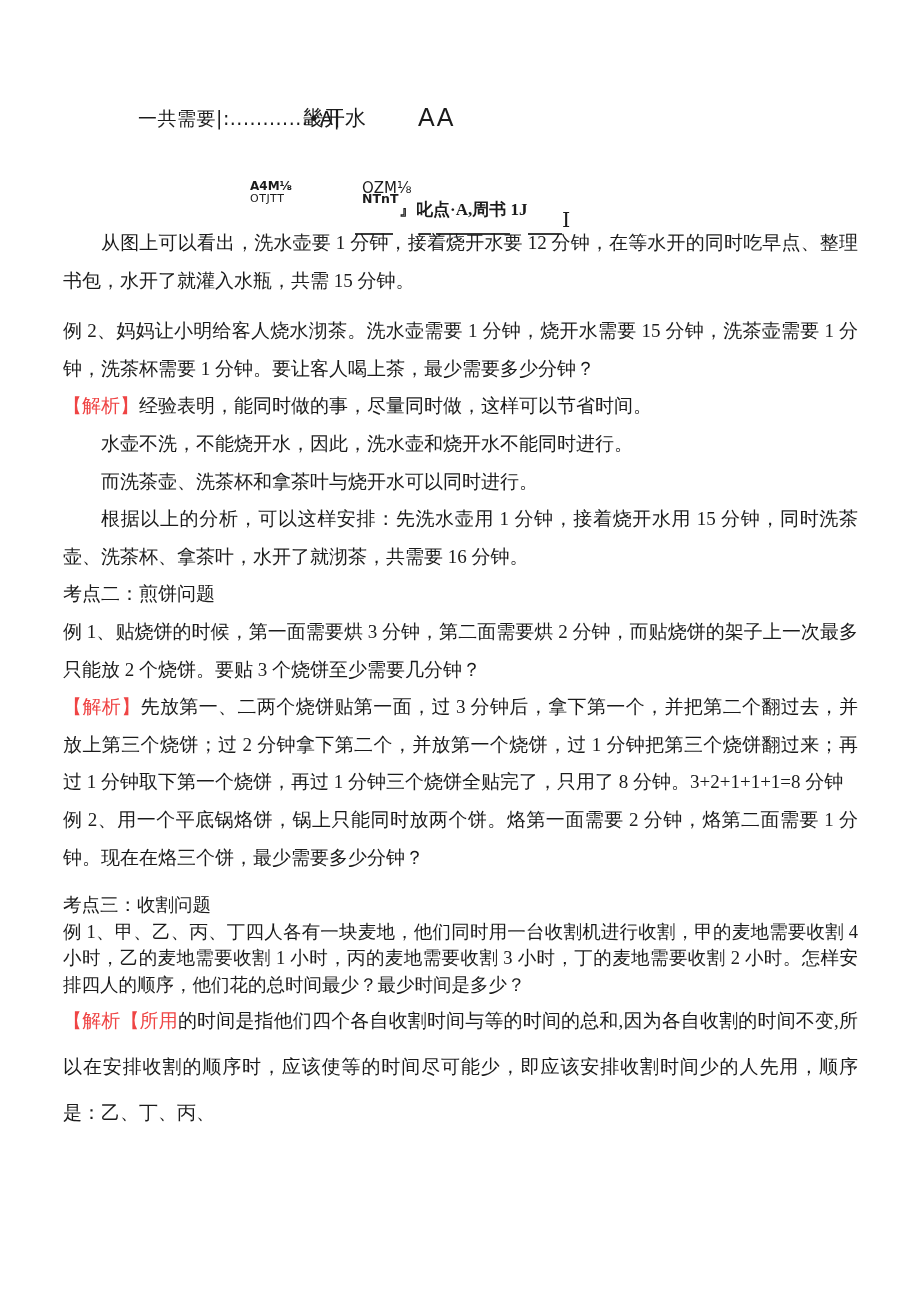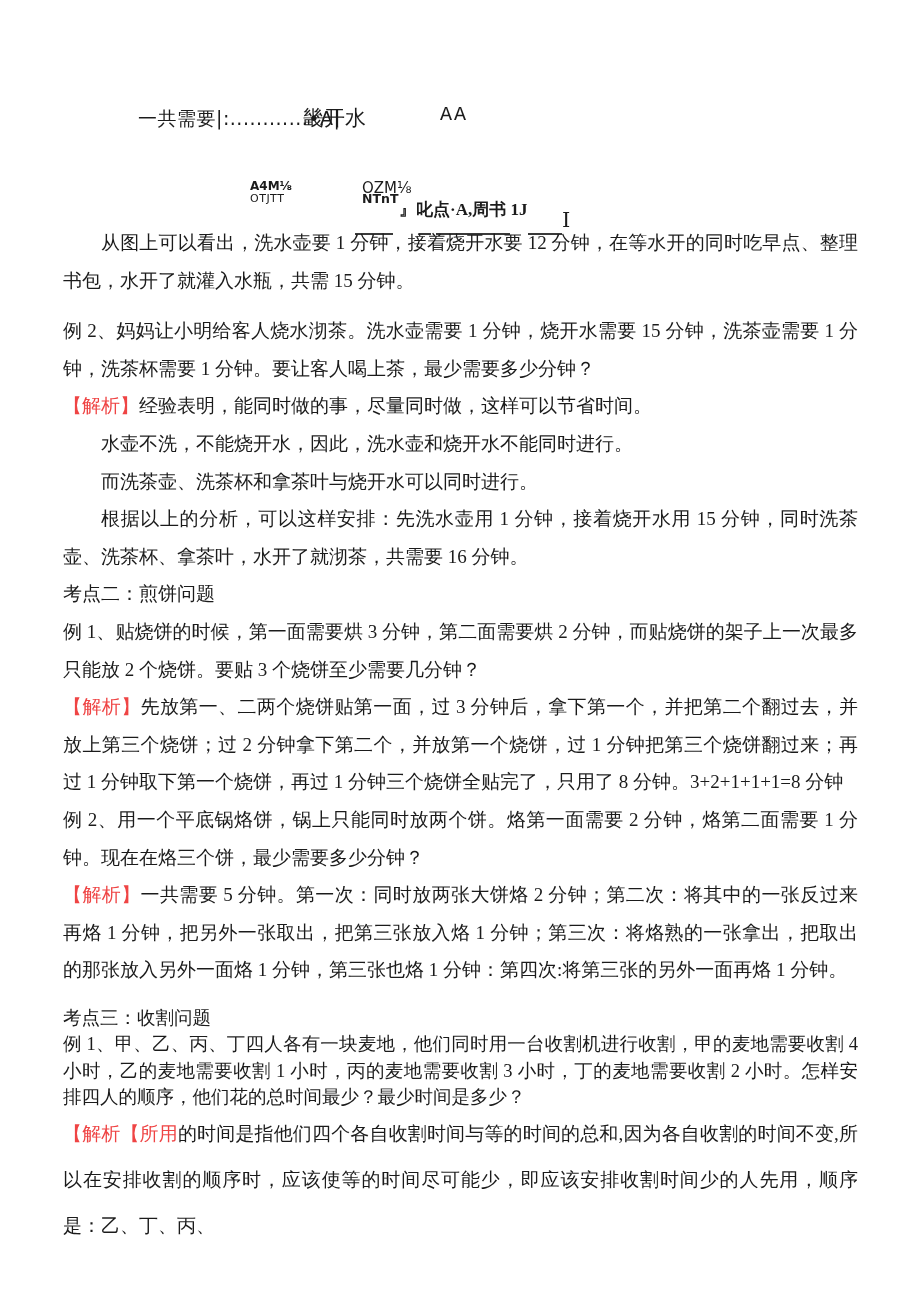--- a/index.html
+++ b/index.html
@@ -8,21 +8,21 @@
     background:#ffffff;
     position:relative;
     overflow:hidden;
     font-family:"Liberation Serif","DejaVu Serif",serif;
     color:#1b1b1b;
   }
   
   .artifact{position:absolute;white-space:nowrap;}
   .a-line1{left:138px;top:106px;font-family:"DejaVu Sans",sans-serif;font-size:19px;font-weight:500;letter-spacing:0.5px;}
   .a-boil {left:303px;top:104px;font-size:21px;}
-  .a-aa   {left:440px;top:103px;font-family:Liberation Mono, monospace;font-size:20px;letter-spacing:2px;}
+  .a-aa   {left:418px;top:103px;font-family:Liberation Sans, sans-serif;font-size:25px;letter-spacing:2px;}
   .a-l1t  {left:250px;top:179px;font-family:"DejaVu Sans",sans-serif;font-size:12px;font-weight:bold;}
   .a-l1b  {left:250px;top:192px;font-family:"DejaVu Sans",sans-serif;font-size:11px;letter-spacing:0.5px;}
   .a-l2t  {left:362px;top:179px;font-family:"DejaVu Sans",sans-serif;font-size:15px;}
   .a-l2b  {left:362px;top:191px;font-family:"DejaVu Sans",sans-serif;font-size:12.5px;font-weight:bold;}
   .a-cap  {left:399px;top:198px;font-size:17px;font-weight:bold;text-align:center;}
   .a-cursor{left:562px;top:208px;font-family:"DejaVu Serif",serif;font-size:21px;}
   .uline{position:absolute;top:233px;height:2px;background:#3a3a3a;}
   .u1{left:355px;width:38px;}
   .u2{left:419px;width:12px;}
   .u3{left:436px;width:74px;}
@@ -92,22 +92,20 @@
 
   <p class="p">
     <span>例 1、贴烧饼的时候，第一面需要烘 3 分钟，第二面需要烘 2 分钟，而贴烧饼的架子上一次最多只能放 2 个烧饼。要贴 3 个烧饼至少需要几分钟？</span></p>
 
   <p class="p">
     <span class="tag">【解析】</span><span>先放第一、二两个烧饼贴第一面，过 3 分钟后，拿下第一个，并把第二个翻过去，并放上第三个烧饼；过 2 分钟拿下第二个，并放第一个烧饼，过 1 分钟把第三个烧饼翻过来；再过 1 分钟取下第一个烧饼，再过 1 分钟三个烧饼全贴完了，只用了 8 分钟。3+2+1+1+1=8 分钟</span></p>
 
   <p class="p">
     <span>例 2、用一个平底锅烙饼，锅上只能同时放两个饼。烙第一面需要 2 分钟，烙第二面需要 1 分钟。现在在烙三个饼，最少需要多少分钟？</span></p>
 
-  <p class="p">
-    <span class="tag">【解析】</span><span>一共需要 5 分钟。第一次：同时放两张大饼烙 2 分钟；第二次：将其中的一张反过来再烙 1 分钟，把另外一张取出，把第三张放入烙 1 分钟；第三次：将烙熟的一张拿出，把取出的那张放入另外一面烙 1 分钟，第三张也烙 1 分钟：第四次:将第三张的另外一面再烙 1 分钟。</span></p>
 
   <p class="p tight mt-md">
     <span>考点三：收割问题</span></p>
 
   <p class="p tight">
     <span>例 1、甲、乙、丙、丁四人各有一块麦地，他们同时用一台收割机进行收割，甲的麦地需要收割 4 小时，乙的麦地需要收割 1 小时，丙的麦地需要收割 3 小时，丁的麦地需要收割 2 小时。怎样安排四人的顺序，他们花的总时间最少？最少时间是多少？</span></p>
 
   <p class="p loose">
     <span class="tag">【解析【所用</span><span>的时间是指他们四个各自收割时间与等的时间的总和,因为各自收割的时间不变,所以在安排收割的顺序时，应该使等的时间尽可能少，即应该安排收割时间少的人先用，顺序是：乙、丁、丙、</span></p>
 

